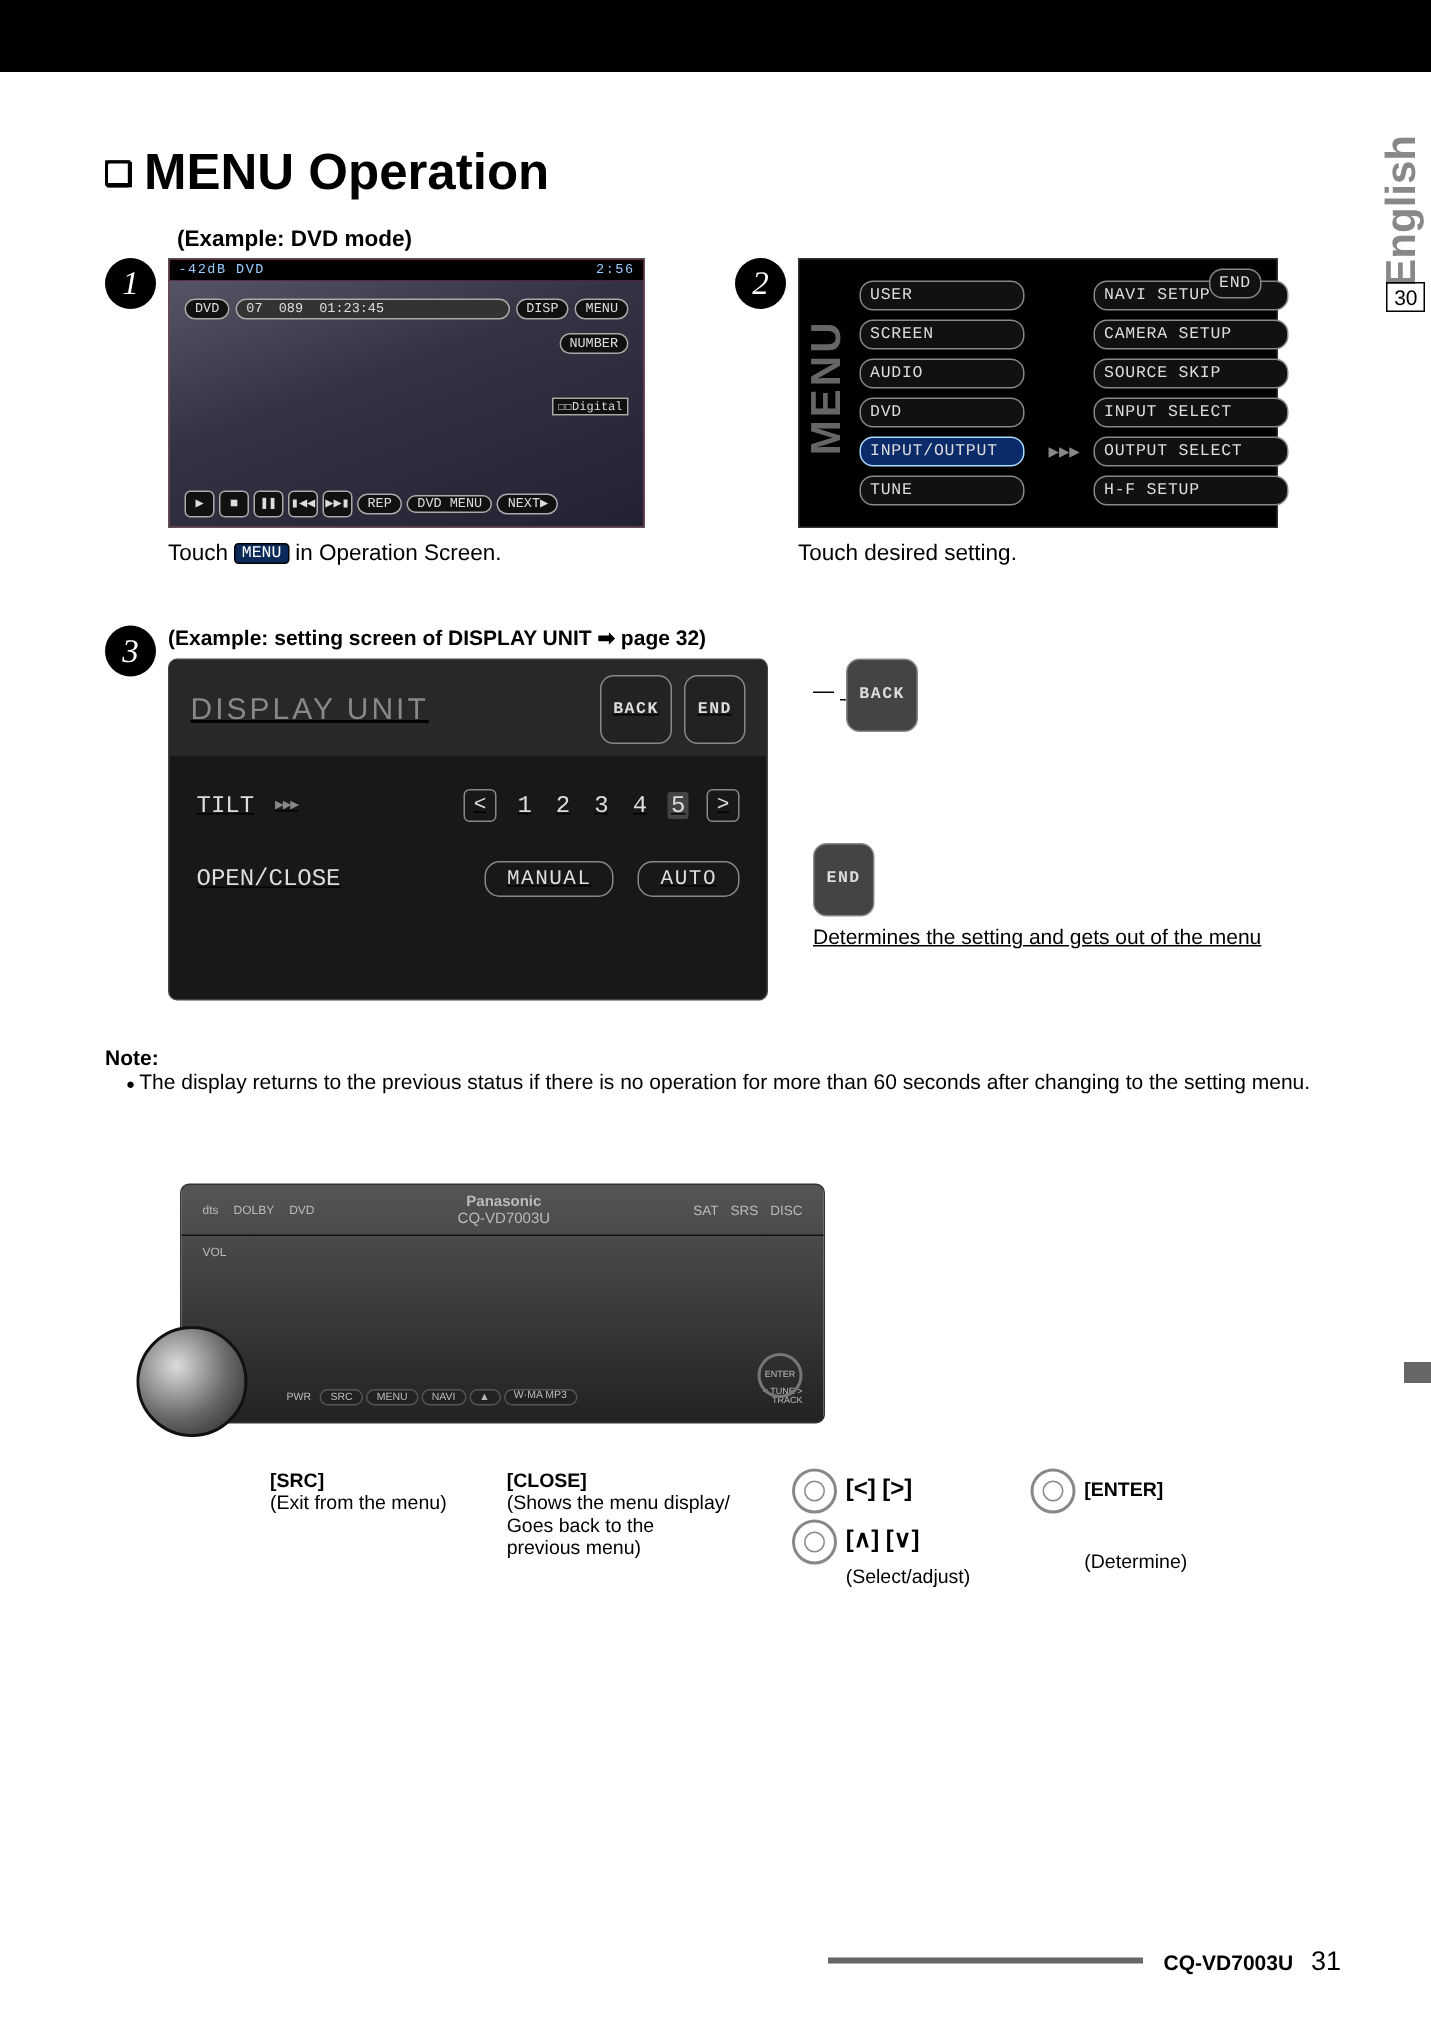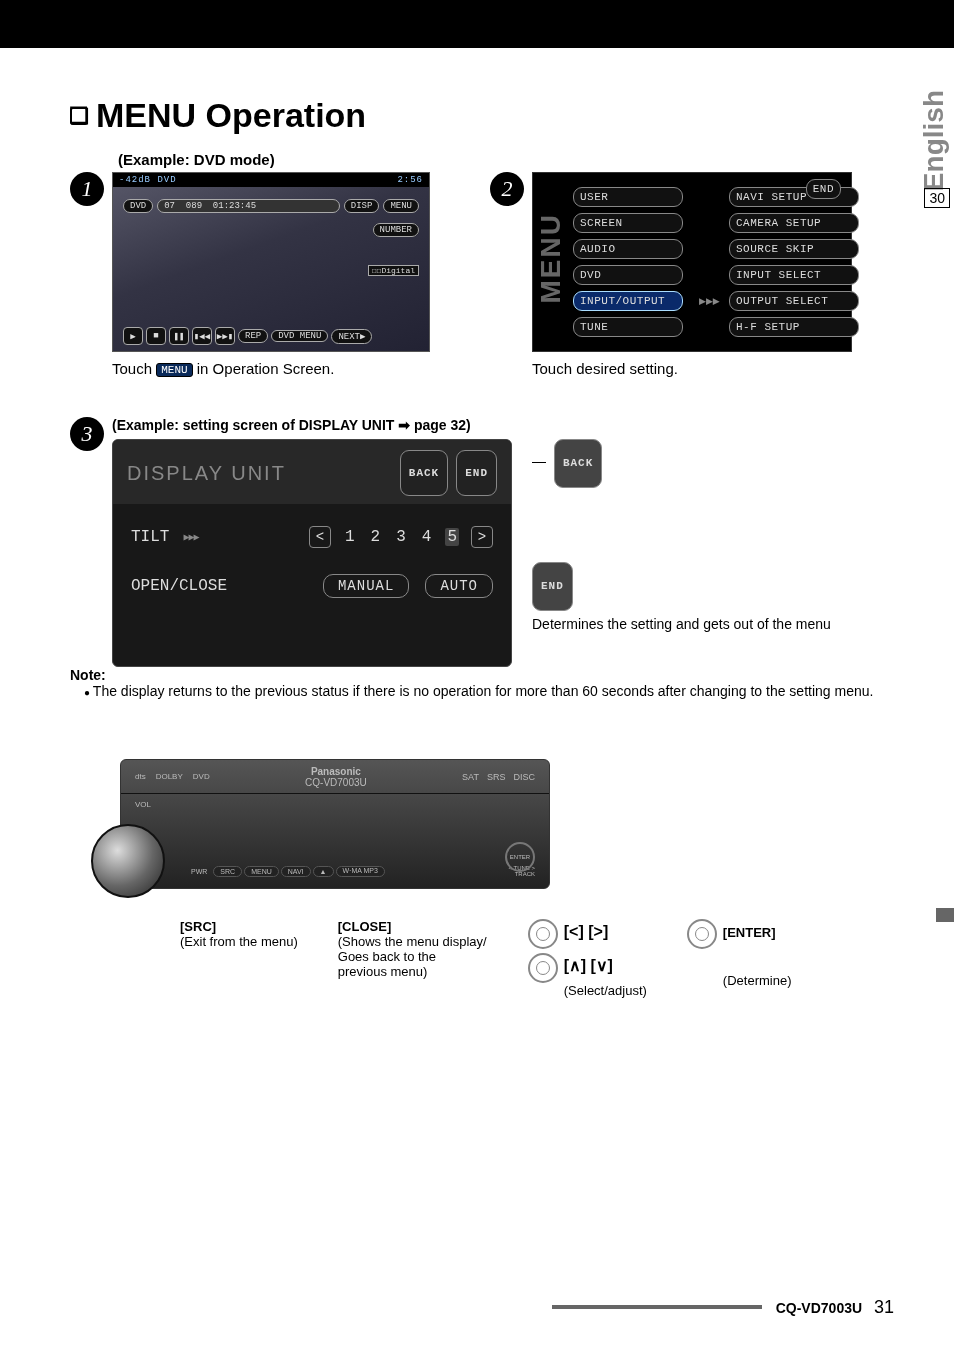--- a/index.html
+++ b/index.html
@@ -28,43 +28,43 @@
   .caption { font-size: 15px; margin-top: 8px; }
   .menu-screen { width: 320px; height: 180px; background: #000; border: 1px solid #333; position: relative; padding: 14px 10px 10px 40px; }
   .menu-side-label { position: absolute; left: 2px; top: 40px; writing-mode: vertical-rl; transform: rotate(180deg); color: #666; font-size: 28px; font-weight: 900; font-family: "Arial Black", sans-serif; letter-spacing: 2px; }
   .menu-grid { display: grid; grid-template-columns: 110px 14px 130px; gap: 6px 16px; align-items: center; }
   .mbtn { border: 1px solid #888; border-radius: 9px; color: #ddd; font-family: "Courier New", monospace; font-size: 11px; padding: 3px 6px; background: #111; letter-spacing: 0.5px; }
   .mbtn.sel { background: #0a2a6a; border-color: #adf; }
   .arrow-tri { color: #888; font-size: 9px; text-align: center; }
   .end-top { position: absolute; top: 6px; right: 10px; }
   .step3 { margin-top: 40px; }
   .step3-head { font-weight: bold; font-size: 14px; margin-bottom: 6px; }
-  .step3-row { display: flex; gap: 20px; align-items: flex-start; }
+  .step3-row { display: flex; gap: 30px; align-items: flex-start; text-decoration: underline; }
   .display-unit { width: 400px; height: 228px; background: #181818; border: 1px solid #444; color: #ccc; padding: 0; position: relative; border-radius: 6px; overflow: hidden; }
   .du-header { background: #282828; padding: 10px 14px 8px; display: flex; align-items: center; justify-content: space-between; }
   .du-title { color: #888; font-family: "Arial Black", sans-serif; font-size: 20px; letter-spacing: 2px; }
   .du-actions { display: flex; gap: 8px; }
   .du-btn { border: 1px solid #888; border-radius: 9px; background: #222; color: #ddd; font-family: "Courier New", monospace; font-size: 11px; padding: 16px 8px; font-weight: bold; letter-spacing: 1px; }
   .du-body { padding: 22px 18px; }
   .du-row { display: flex; align-items: center; gap: 14px; margin-bottom: 26px; font-family: "Courier New", monospace; font-size: 16px; color: #ddd; justify-content: center; }
   .du-arrows { font-size: 10px; color: #888; letter-spacing: -1px; }
   .du-numrow { display: flex; gap: 12px; align-items: center; margin-left: auto; }
   .du-sq { width: 22px; height: 22px; border: 1px solid #888; border-radius: 4px; display: flex; align-items: center; justify-content: center; font-size: 14px; }
   .du-num { font-size: 16px; color: #ddd; padding: 0 2px; }
   .du-num.on { background: #444; border-radius: 2px; }
   .du-mode { border: 1px solid #888; border-radius: 10px; padding: 3px 14px; font-size: 14px; letter-spacing: 1px; }
   .explain-col { flex: 1; font-size: 14px; line-height: 1.35; }
   .explain-col .du-btn { display: inline-block; margin-bottom: 4px; }
   .explain-block { margin-bottom: 70px; }
   .back-lead { border-top: 1px solid #000; width: 14px; display: inline-block; vertical-align: middle; margin-right: 4px; }
-  .note-section { font-size: 14px; }
+  .note-section { margin-top: 30px; font-size: 14px; }
   .note-section .note-head { font-weight: bold; }
   .note-section ul { list-style: none; padding-left: 14px; }
   .note-section li::before { content: "● "; font-size: 10px; }
-  .unit-photo { width: 430px; height: 130px; background: linear-gradient(#555,#222); border-radius: 6px; margin: 60px 0 30px 50px; position: relative; color: #bbb; font-size: 9px; border: 1px solid #333; }
+  .unit-photo { width: 430px; height: 160px; background: linear-gradient(#555,#222); border-radius: 6px; margin: 60px 0 30px 50px; position: relative; color: #bbb; font-size: 9px; border: 1px solid #333; }
   .unit-top { height: 34px; border-bottom: 1px solid #111; display: flex; align-items: center; justify-content: space-between; padding: 0 14px; }
   .unit-logos { display: flex; gap: 10px; font-size: 8px; }
   .unit-brand { text-align: center; font-size: 10px; }
   .unit-brand div:first-child { font-weight: bold; }
   .unit-right-logos { display: flex; gap: 8px; }
   .unit-knob { position: absolute; left: -30px; bottom: -10px; width: 74px; height: 74px; border-radius: 50%; background: radial-gradient(circle at 35% 35%, #ddd, #666 55%, #222); border: 2px solid #111; }
   .unit-bottom { position: absolute; bottom: 10px; left: 70px; right: 14px; display: flex; align-items: center; gap: 2px; }
   .unit-key { border: 1px solid #555; border-radius: 8px; padding: 1px 6px; font-size: 7px; background: #222; }
   .unit-enter { position: absolute; right: 14px; bottom: 16px; border: 2px solid #777; border-radius: 50%; width: 30px; height: 30px; display: flex; align-items: center; justify-content: center; font-size: 6px; }
   .ctrl-row { display: flex; gap: 40px; margin-left: 110px; font-size: 13px; align-items: flex-start; }

